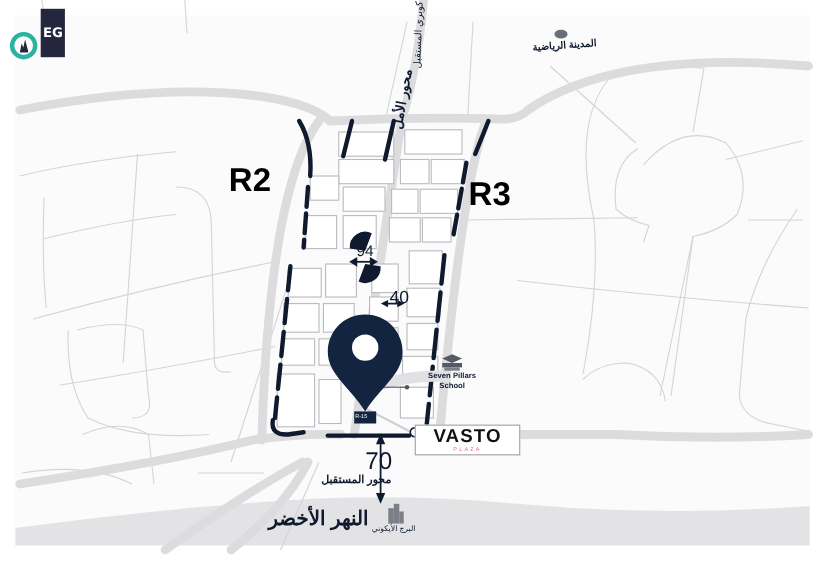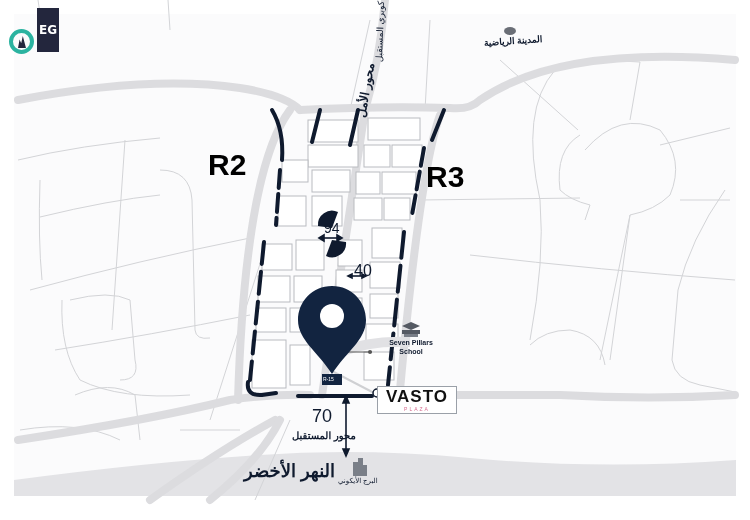--- a/index.html
+++ b/index.html
@@ -4,21 +4,21 @@
 <style>
   html, body { margin:0; padding:0; background:#ffffff; }
   body { width:750px; height:520px; position:relative; overflow:hidden; font-family:"Liberation Sans", sans-serif; }
   #map { position:absolute; left:0; top:0; width:750px; height:520px; }
   .lbl { position:absolute; color:#0f1a2e; white-space:nowrap; }
   .logo { position:absolute; left:8px; top:8px; font-family:"DejaVu Sans", sans-serif; font-weight:bold; font-size:30px; letter-spacing:1px; color:#23263d; display:flex; align-items:flex-end; }
   .logo .o { display:inline-block; width:25px; height:25px; border:4px solid #2bb3a0; border-radius:50%; margin:0 1px 2px 1px; position:relative; box-sizing:border-box; }
   .logo .o::after { content:""; position:absolute; left:5px; top:3px; width:8px; height:12px; background:#23263d; clip-path:polygon(0 100%,20% 30%,40% 60%,60% 0,80% 50%,100% 100%); }
   .logo .eg { font-size:12px; background:#23263d; color:#fff; padding:15px 2px; margin-left:2px; margin-bottom:4px; letter-spacing:0; }
   .region { font-weight:bold; font-size:30px; color:#000000; }
-  .vasto { position:absolute; left:377px; top:386px; width:80px; height:28px; border:1px solid #9aa0a8; background:#fff; box-sizing:border-box; text-align:center; }
+  .vasto { position:absolute; left:377px; top:386px; width:96px; height:28px; border:1px solid #9aa0a8; background:#fff; box-sizing:border-box; text-align:center; }
   .vasto .v1 { font-size:17px; font-weight:bold; letter-spacing:1px; color:#111; line-height:19px; display:block; }
   .vasto .v2 { font-size:5px; letter-spacing:2px; color:#d66b8f; line-height:6px; display:block; }
 </style>
 </head>
 <body>
 
 <svg id="map" viewBox="0 0 750 520" xmlns="http://www.w3.org/2000/svg">
 
   <rect x="0" y="0" width="750" height="520" fill="#ffffff"></rect>
   <rect x="14" y="14" width="722" height="482" fill="#fbfbfc"></rect>
@@ -167,21 +167,21 @@
 
 <div class="lbl region" style="left:208px;top:148px;">R2</div>
 <div class="lbl region" style="left:426px;top:160px;">R3</div>
 
 <div class="lbl" style="left:366px;top:14px;font-size:9px;transform:rotate(-88deg);transform-origin:left top;top:62px;left:374px;">كوبري المستقبل</div>
 <div class="lbl" style="left:354px;top:116px;font-size:12px;font-weight:bold;transform:rotate(-80deg);transform-origin:left top;">محور الأمل</div>
 <div class="lbl" style="left:484px;top:36px;font-size:9px;font-weight:bold;transform:rotate(-4deg);">المدينة الرياضية</div>
 
 <div class="lbl" style="left:324px;top:220px;font-size:14px;">94</div>
 <div class="lbl" style="left:354px;top:262px;font-size:16px;">40</div>
-<div class="lbl" style="left:312px;top:406px;font-size:18px;">70</div>
+<div class="lbl" style="left:332px;top:406px;font-size:22px;">70</div>
 
 <div class="lbl" style="left:386px;top:338px;font-size:7px;font-weight:bold;width:50px;white-space:normal;text-align:center;line-height:9px;">Seven Pillars School</div>
 <div class="lbl" style="left:323px;top:376px;font-size:5px;color:#fff;">R-15</div>
 
 <div class="vasto">
   <span class="v1">VASTO</span>
   <span class="v2">PLAZA</span>
 </div>
 
 <div class="lbl" style="left:292px;top:430px;font-size:10px;font-weight:bold;">محور المستقبل</div>

